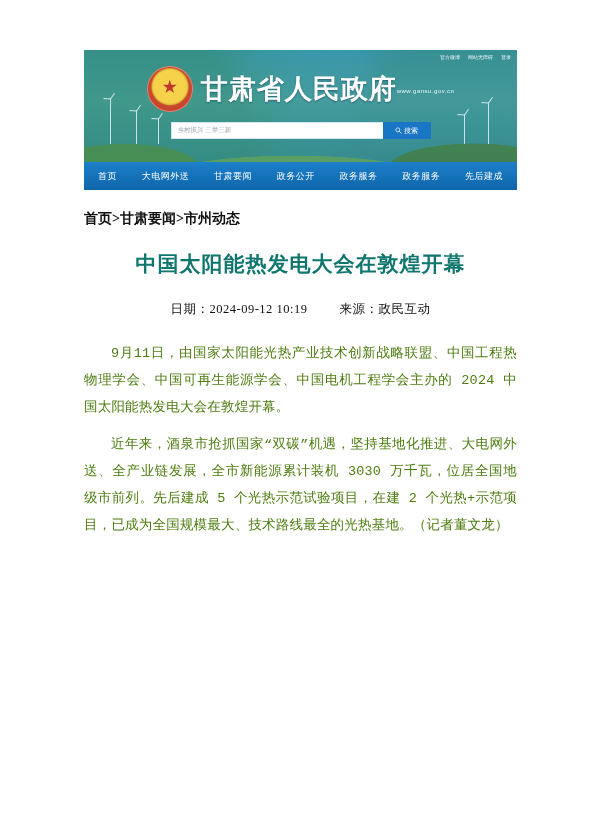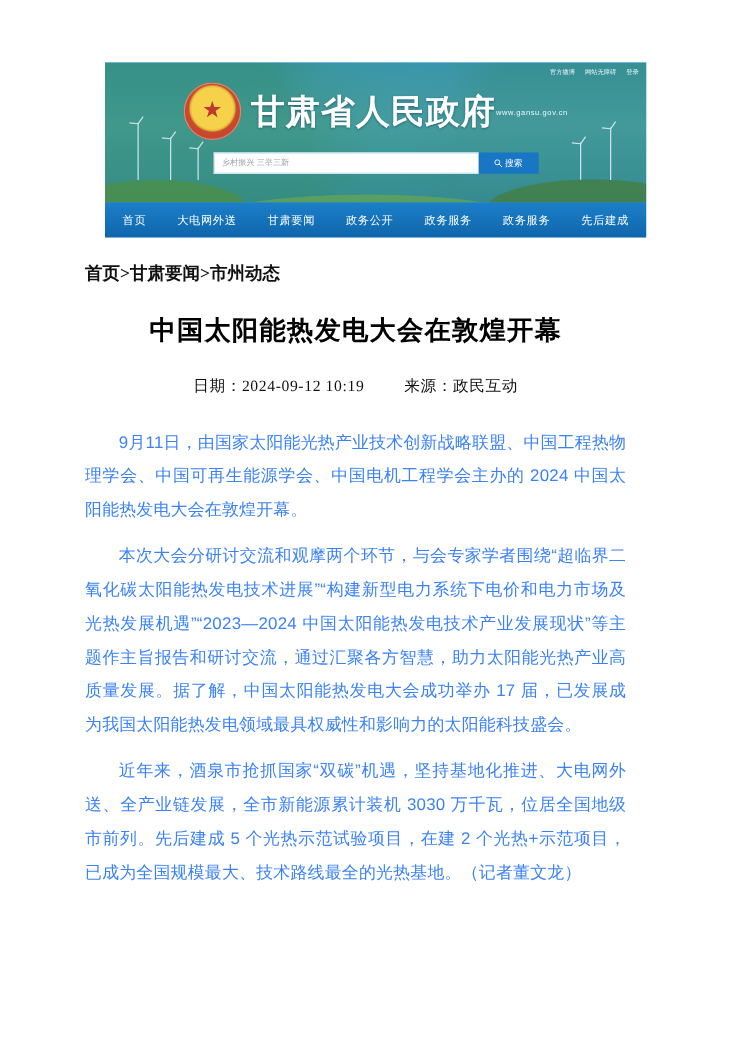--- a/index.html
+++ b/index.html
@@ -189,60 +189,60 @@
     color: #ffffff;
     font-family: "Liberation Sans", sans-serif;
     font-size: 9px;
     letter-spacing: .5px;
     white-space: nowrap;
   }
 
   
   .article {
     position: absolute;
-    left: 68px;
+    left: 84px;
     top: 200px;
     width: 433px;
   }
   .breadcrumb {
     font-family: "Liberation Serif", serif;
     font-weight: bold;
     font-size: 14px;
     color: #111;
     margin: 10px 0 0 0;
   }
   .headline {
     text-align: center;
     font-family: "Liberation Serif", serif;
     font-weight: bold;
     font-size: 21px;
-    color: #000000;
+    color: #0f766e;
     line-height: 1.4;
     margin: 22px 0 0 0;
     letter-spacing: 1px;
   }
   .meta {
     display: flex;
     justify-content: center;
     gap: 32px;
     margin-top: 22px;
     font-family: "Liberation Serif", serif;
     font-size: 12.5px;
     color: #111;
     letter-spacing: .5px;
   }
   .body-text {
     margin-top: 22px;
   }
   .body-text p {
     margin: 0 0 10px 0;
-    font-family: Liberation Sans, sans-serif;
+    font-family: Liberation Mono, monospace;
     font-size: 13.5px;
     line-height: 2.0;
-    color: #3b82f6;
+    color: #4d7c0f;
     text-align: justify;
     text-indent: 2em;
     letter-spacing: .2px;
   }
 </style>
 </head>
 <body>
 
 <div class="page">
 
@@ -309,18 +309,17 @@
 
     <h1 class="headline">中国太阳能热发电大会在敦煌开幕</h1>
 
     <div class="meta">
       <div>日期：2024-09-12 10:19</div>
       <div>来源：政民互动</div>
     </div>
 
     <div class="body-text">
       <p>9月11日，由国家太阳能光热产业技术创新战略联盟、中国工程热物理学会、中国可再生能源学会、中国电机工程学会主办的 2024 中国太阳能热发电大会在敦煌开幕。</p>
-      <p>本次大会分研讨交流和观摩两个环节，与会专家学者围绕“超临界二氧化碳太阳能热发电技术进展”“构建新型电力系统下电价和电力市场及光热发展机遇”“2023—2024 中国太阳能热发电技术产业发展现状”等主题作主旨报告和研讨交流，通过汇聚各方智慧，助力太阳能光热产业高质量发展。据了解，中国太阳能热发电大会成功举办 17 届，已发展成为我国太阳能热发电领域最具权威性和影响力的太阳能科技盛会。</p>
       <p>近年来，酒泉市抢抓国家“双碳”机遇，坚持基地化推进、大电网外送、全产业链发展，全市新能源累计装机 3030 万千瓦，位居全国地级市前列。先后建成 5 个光热示范试验项目，在建 2 个光热+示范项目，已成为全国规模最大、技术路线最全的光热基地。（记者董文龙）</p>
     </div>
   </div>
 
 </div>
 
 </body></html>

